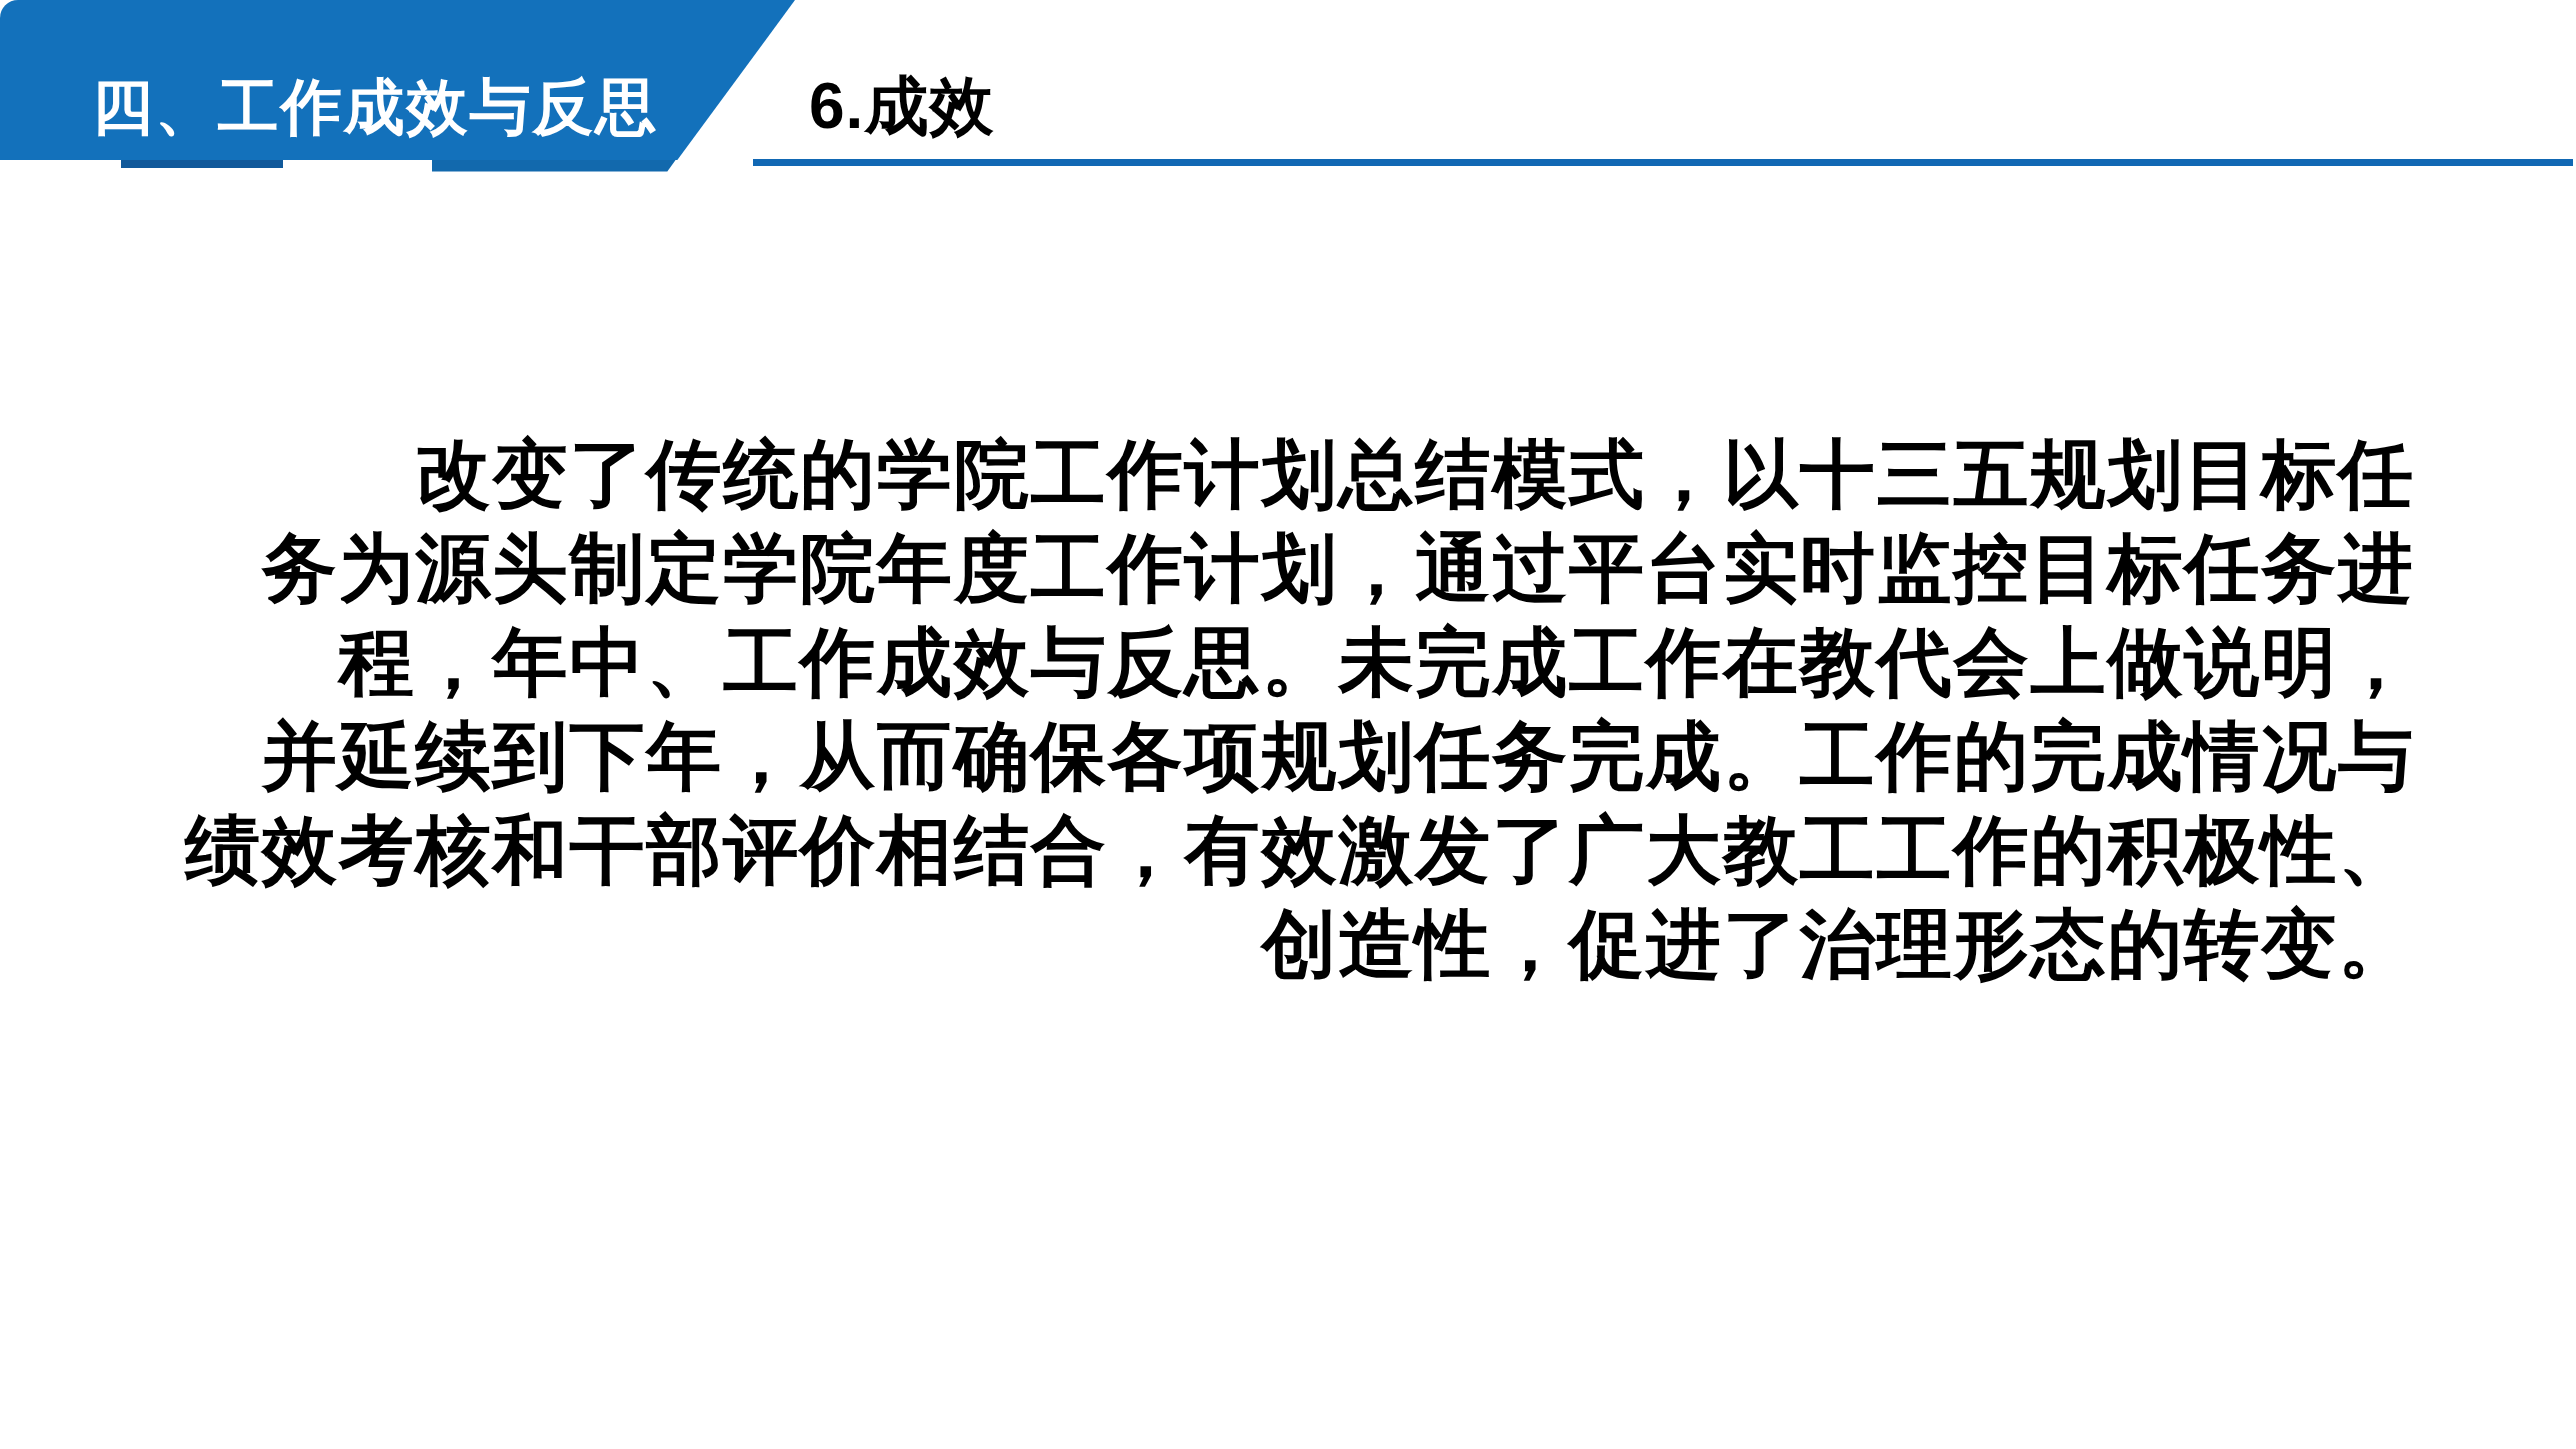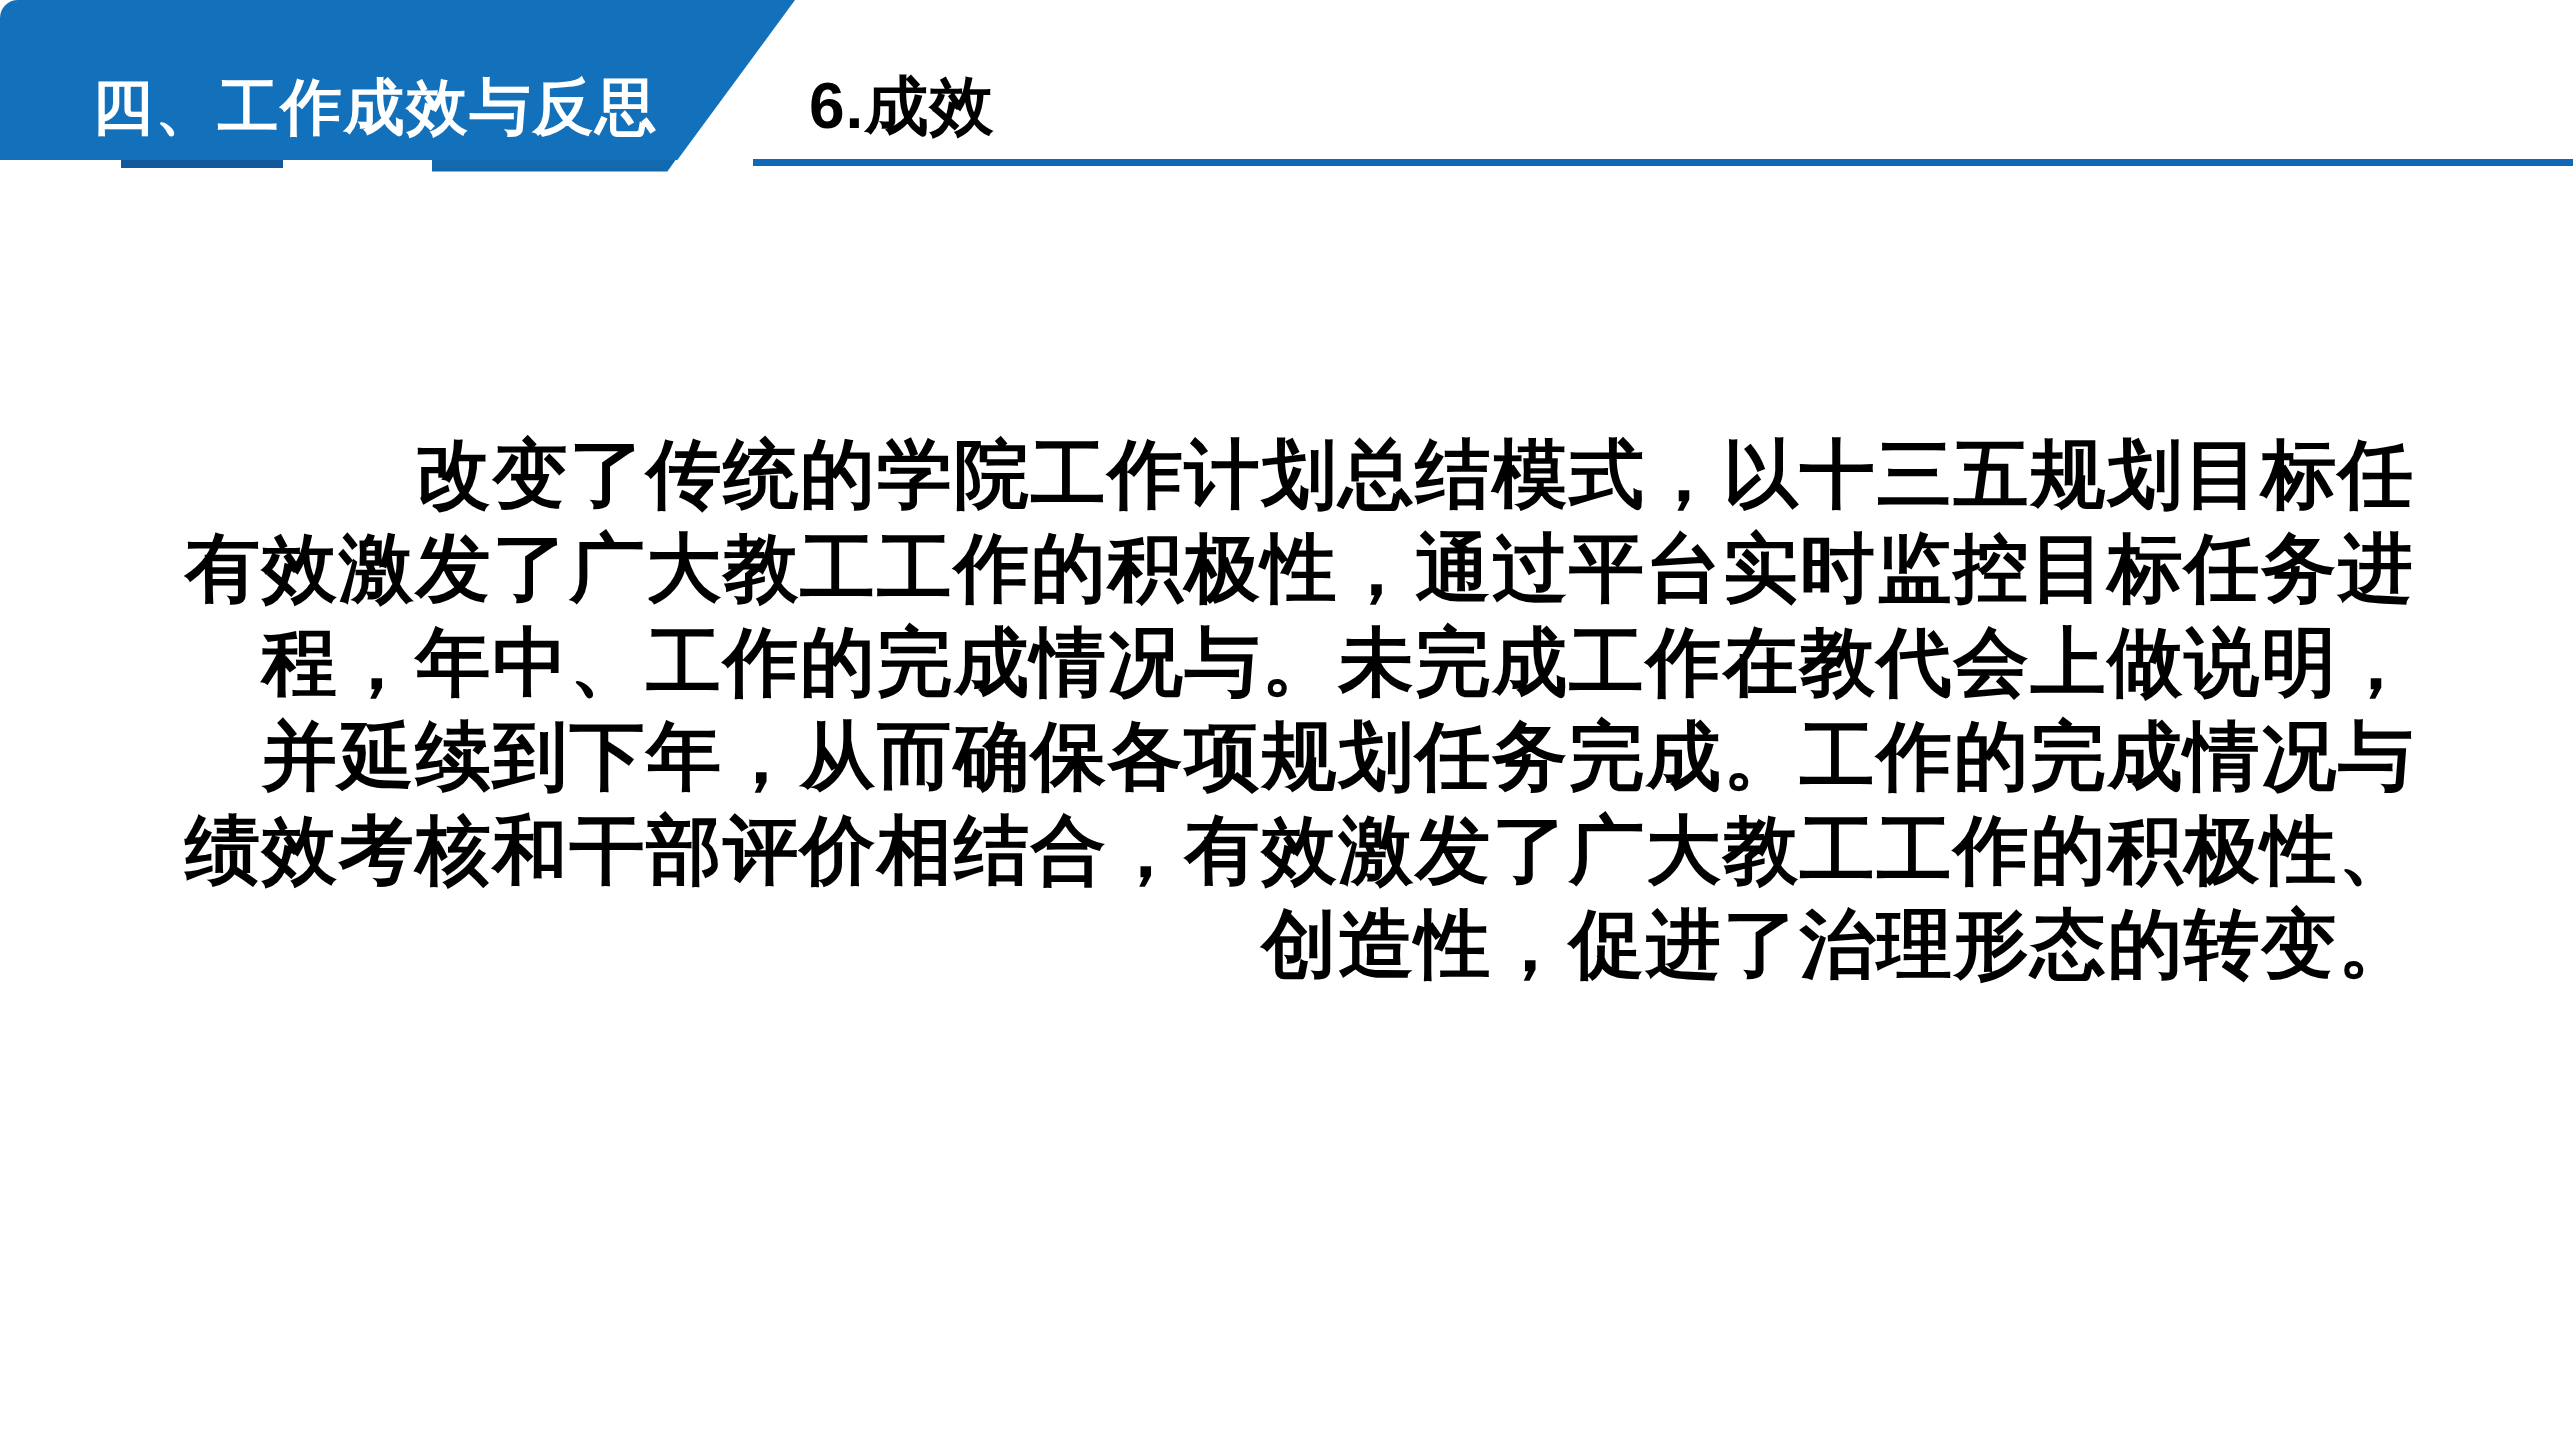--- a/index.html
+++ b/index.html
@@ -98,21 +98,21 @@
   <div class="banner-main"></div>
 
   <div class="banner-title">四、工作成效与反思</div>
 
   <div class="section-title">6.成效</div>
 
   <div class="section-underline"></div>
 
   <div class="body-paragraph">
       <div class="body-line">改变了传统的学院工作计划总结模式，以十三五规划目标任</div>
-      <div class="body-line">有效激发了广大教工工作的积极性，通过平台实时监控目标任务进</div>
-      <div class="body-line">程，年中、工作的完成情况与。未完成工作在教代会上做说明，</div>
+      <div class="body-line">务为源头制定学院年度工作计划，通过平台实时监控目标任务进</div>
+      <div class="body-line">程，年中、工作成效与反思。未完成工作在教代会上做说明，</div>
       <div class="body-line">并延续到下年，从而确保各项规划任务完成。工作的完成情况与</div>
       <div class="body-line">绩效考核和干部评价相结合，有效激发了广大教工工作的积极性、</div>
       <div class="body-line">创造性，促进了治理形态的转变。</div>
     </div>
 
 </div>
 
 
 </body></html>

